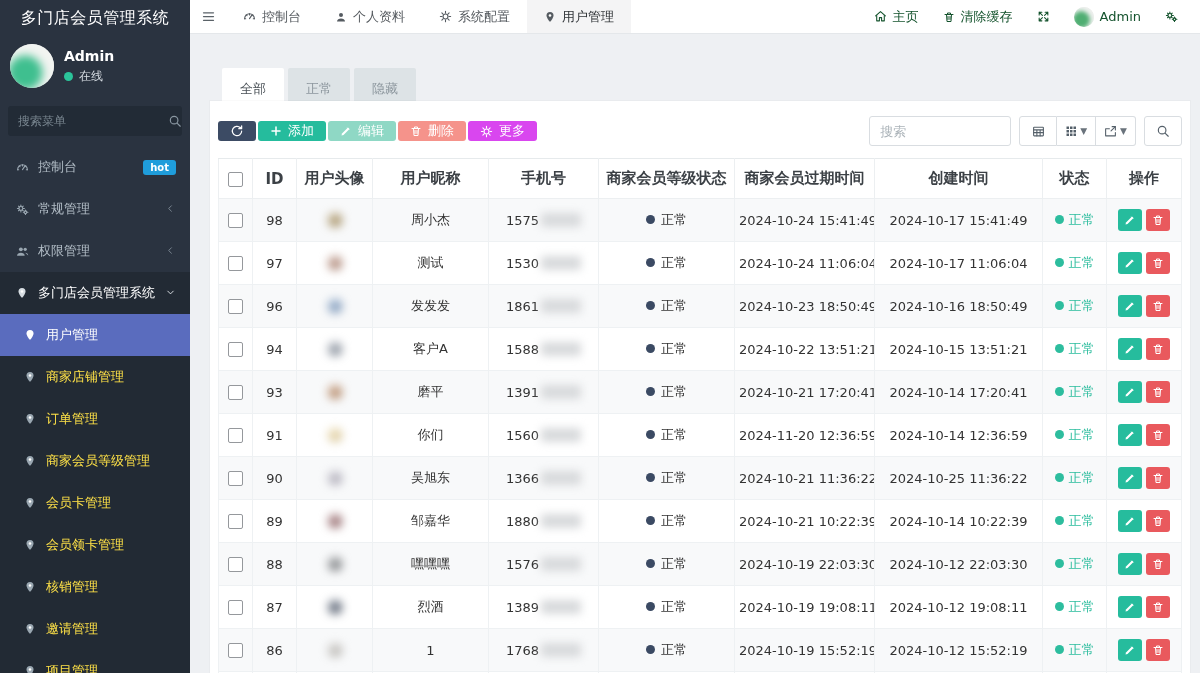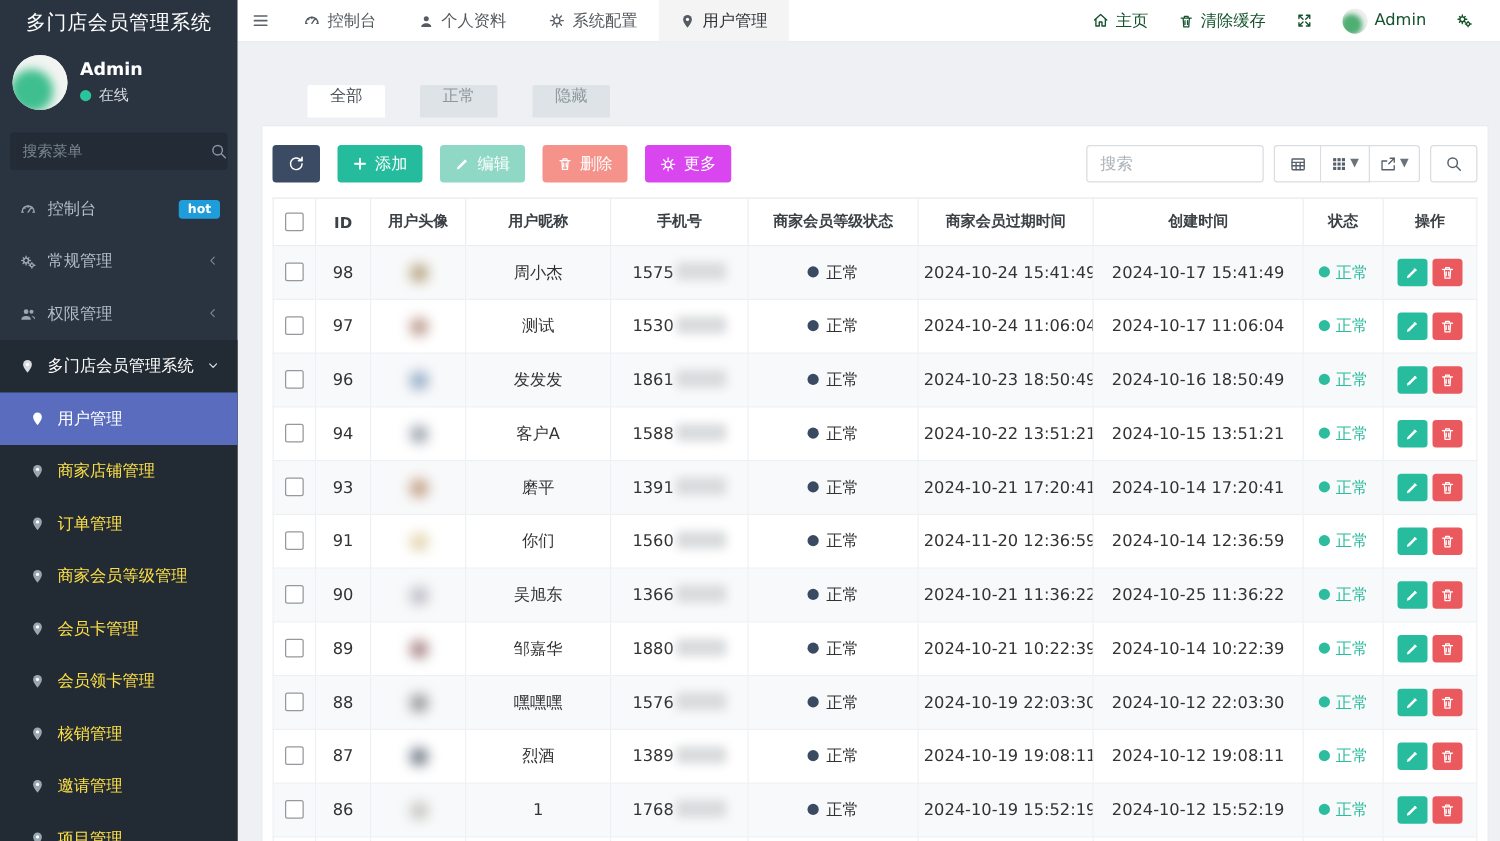--- a/index.html
+++ b/index.html
@@ -47,45 +47,45 @@
   .nav-tab.active { background:#f4f4f5; color:#2f3337; }
   .nav-right { margin-left:auto; display:flex; align-items:center; padding-right:12px; gap:4px; }
   .nav-link { display:flex; align-items:center; gap:6px; color:#14532d; padding:0 10px; height:34px; cursor:pointer; font-size:13px; }
   .nav-mini-avatar { width:20px; height:20px; border-radius:50%; overflow:hidden; position:relative; background:#e9ece9; }
   .nav-mini-avatar i { position:absolute; inset:-4px; border-radius:50%; filter:blur(2px);
                        background:radial-gradient(circle at 40% 60%, #4fae72 0 35%, #eef0ee 37%); display:block; }
 
   
   .content { position:absolute; left:0; right:0; top:34px; bottom:0; background:#eef0f3; }
   .tabs { position:absolute; left:32px; top:34px; display:flex; gap:4px; }
-  .tab { padding:0 18px 8px; font-size:13px; background:#dde3e6; color:#8d979e; cursor:pointer; border-radius:2px 2px 0 0;margin-left:24px; }
+  .tab { padding:12px 18px 8px; font-size:13px; background:#dde3e6; color:#8d979e; cursor:pointer; border-radius:2px 2px 0 0; }
   .tab.active { background:#fff; color:#4b5258; }
   .panel { position:absolute; left:20px; right:10px; top:67px; bottom:-10px; background:#fff; box-shadow:0 0 0 1px rgba(0,0,0,0.02); }
 
   .toolbar { display:flex; align-items:center; padding:15px 8px 10px 8px; }
-  .btn { height:30px; border:none; border-radius:3px; color:#fff; font-size:13px; display:inline-flex; align-items:center; gap:6px; padding:0 12px; cursor:pointer; font-family:inherit; margin-right:14px; }
+  .btn { height:20px; border:none; border-radius:3px; color:#fff; font-size:13px; display:inline-flex; align-items:center; gap:6px; padding:0 12px; cursor:pointer; font-family:inherit; margin-right:2px; }
   .btn .icon { display:flex; }
   .btn-refresh { background:#3c4b64; width:38px; justify-content:center; padding:0; }
   .btn-add { background:#25bc9d; }
   .btn-edit { background:#8fd8c5; cursor:default; }
   .btn-del { background:#f5938b; cursor:default; }
   .btn-more { background:#d946ef;align-items:center; }
   .toolbar-right { margin-left:auto; display:flex; align-items:center; }
   .search-input { width:142px; height:30px; border:1px solid #d9dde1; border-radius:3px; padding:0 10px; font-size:13px; color:#333; outline:none; margin-right:8px; font-family:inherit; }
   .search-input::placeholder { color:#aab2b8; }
   .tool-group { display:flex; }
   .tbtn { height:30px; min-width:38px; background:#fff; border:1px solid #d9dde1; border-left-width:0; display:inline-flex; align-items:center; justify-content:center; gap:3px; color:#55606a; cursor:pointer; padding:0 8px; }
   .tbtn:first-child { border-left-width:1px; border-radius:3px 0 0 3px; }
   .tbtn:last-child { border-radius:0 3px 3px 0; }
   .tbtn .caret { font-size:9px; color:#6a737c; }
   .tbtn.search-btn { margin-left:8px; border-left-width:1px; border-radius:3px; }
 
   
   table { border-collapse:collapse; width:calc(100% - 16px); margin:2px 8px 0 8px; table-layout:fixed; }
-  th { font-weight:bold; font-size:12px; color:#3c4146; padding:10px 4px; text-align:center; border:1px solid #eceff1; border-top-color:#e6eaec; white-space:nowrap; overflow:hidden; }
+  th { font-weight:bold; font-size:15px; color:#3c4146; padding:10px 4px; text-align:center; border:1px solid #eceff1; border-top-color:#e6eaec; white-space:nowrap; overflow:hidden; }
   td { font-size:13px; color:#333; text-align:center; border:1px solid #eef1f3; height:43px; padding:2px 4px; white-space:nowrap; overflow:hidden; }
   tbody tr:nth-child(odd) { background:#f8f9fa; }
   .cb { width:15px; height:15px; border:1px solid #95989c; border-radius:2px; background:#fff; display:inline-block; vertical-align:middle; cursor:pointer; }
   .avatar { width:34px; height:34px; border-radius:50%; overflow:hidden; margin:0 auto; position:relative; background:#f0f0f0; }
   .avatar i { position:absolute; inset:-7px; border-radius:50%; filter:blur(5px); display:block; }
   .blurchip { display:inline-block; width:40px; height:14px; background:#d8dadc; filter:blur(4px); border-radius:2px; vertical-align:-2px; margin-left:2px; }
   .lv-dot { background:#3b4a63; }
   .status-ok { color:#2dbd9e; }
   .status-ok .dot { background:#2dbd9e; margin-right:5px; }
   .lv-badge { color:#333; }

